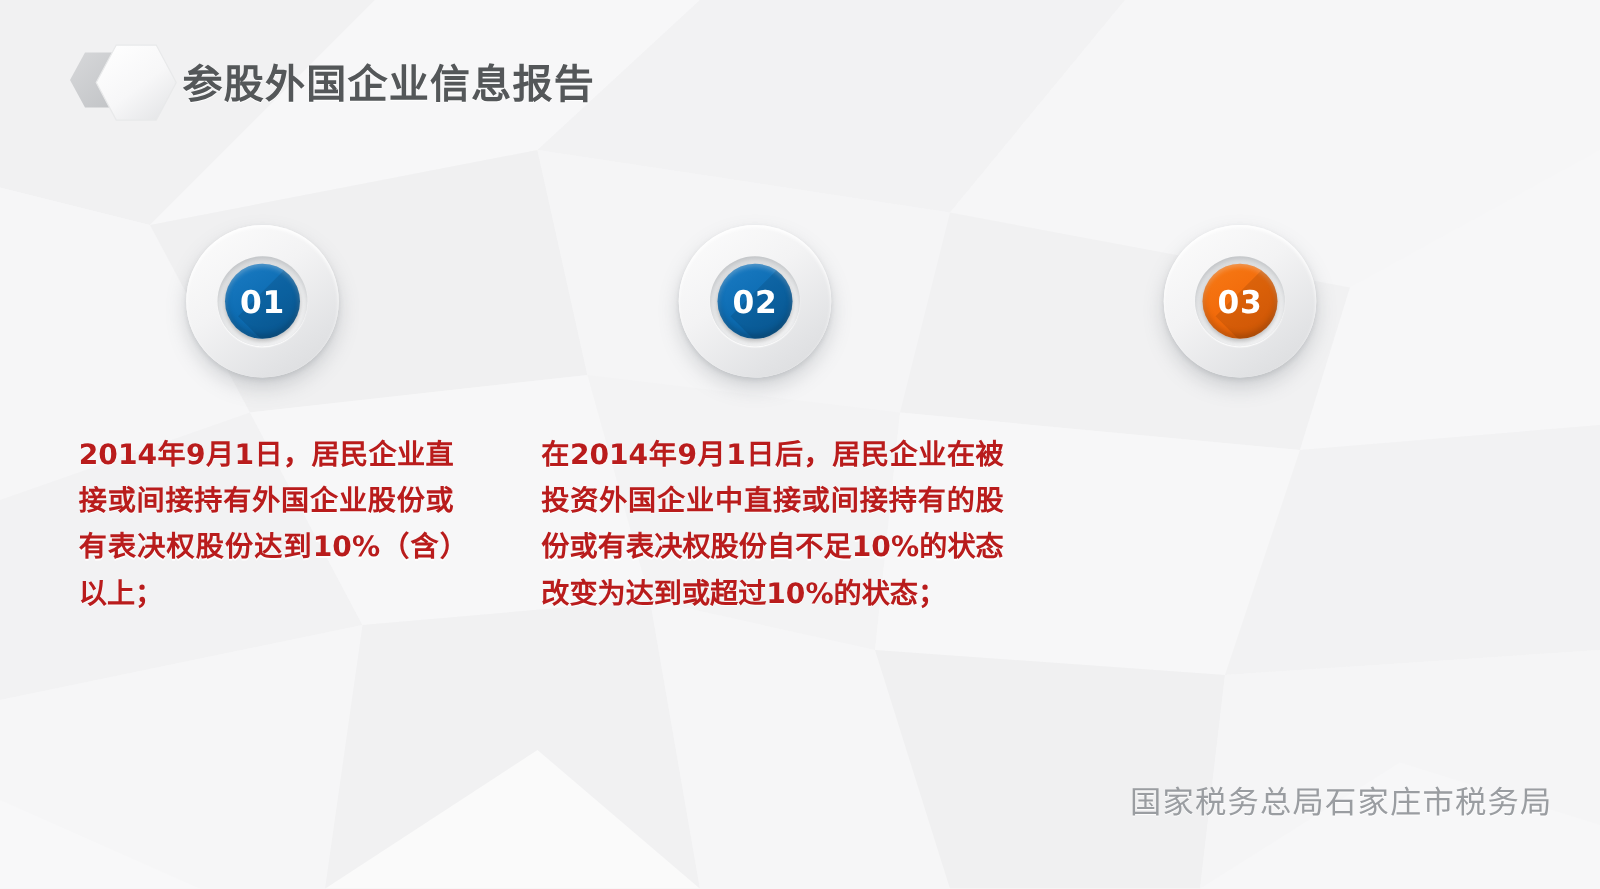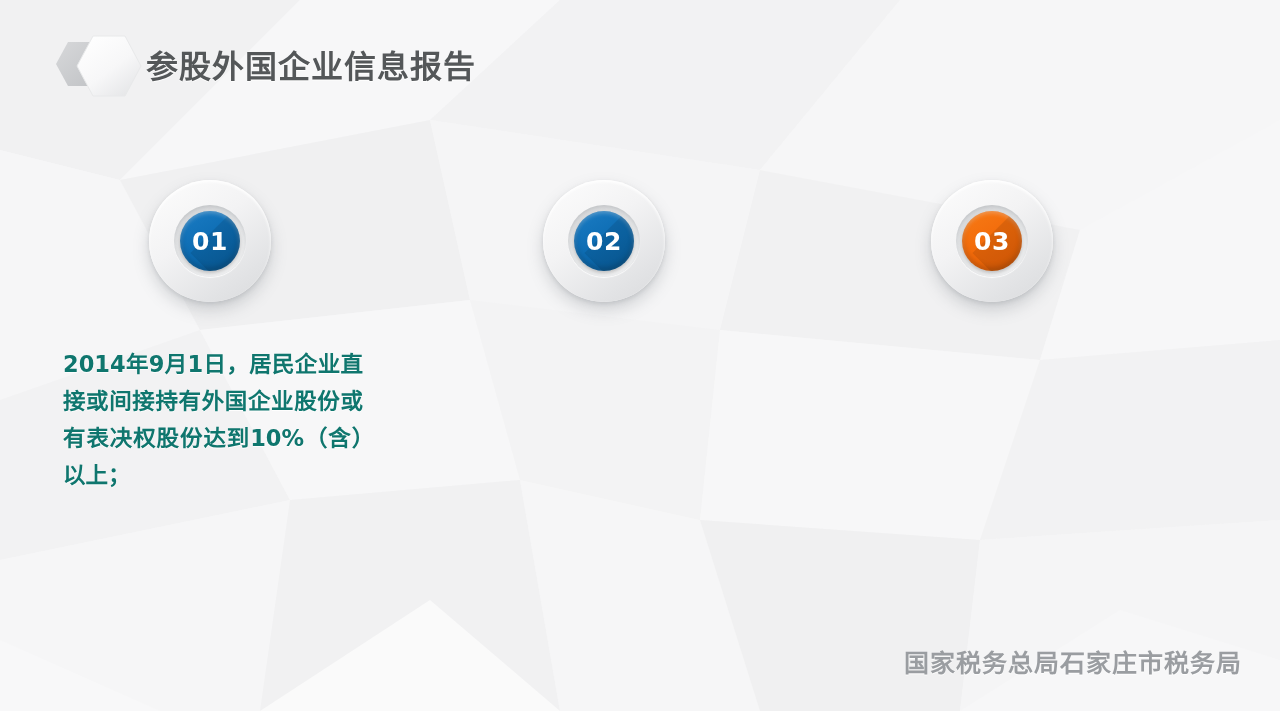--- a/index.html
+++ b/index.html
@@ -148,33 +148,33 @@
     line-height: 1;
     font-family: "DejaVu Sans", "Liberation Sans", sans-serif;
   }
 
   
   .step-text {
     margin-top: 44px;
     font-size: 22.5px;
     font-weight: bold;
     line-height: 37px;
-    color: #0f766e;
+    color: #b91c1c;
     text-align: justify;
     text-justify: inter-ideograph;
     text-shadow: 0 1px 0 rgba(255,255,255,0.8);
   }
 
   
   .footer-org {
     position: absolute;
     right: 38px;
-    bottom: 32px;
+    bottom: 54px;
     font-size: 25px;
-    font-weight: bold;
+    font-weight: normal;
     color: #9a9da1;
     letter-spacing: 1px;
     white-space: nowrap;
     text-shadow: 0 1px 0 rgba(255,255,255,0.8);
   }
 </style>
 </head>
 <body>
 
 <div class="slide">
@@ -240,20 +240,21 @@
     </div>
 
     <div class="step step-2">
       <div class="badge">
         <div class="ring-outer"></div>
         <div class="ring-mid"></div>
         <div class="ring-core blue">
           <span class="badge-num">02</span>
         </div>
       </div>
+      <div class="step-text">在2014年9月1日后，居民企业在被投资外国企业中直接或间接持有的股份或有表决权股份自不足10%的状态改变为达到或超过10%的状态；</div>
     </div>
 
     <div class="step step-3">
       <div class="badge">
         <div class="ring-outer"></div>
         <div class="ring-mid"></div>
         <div class="ring-core orange">
           <span class="badge-num">03</span>
         </div>
       </div>

